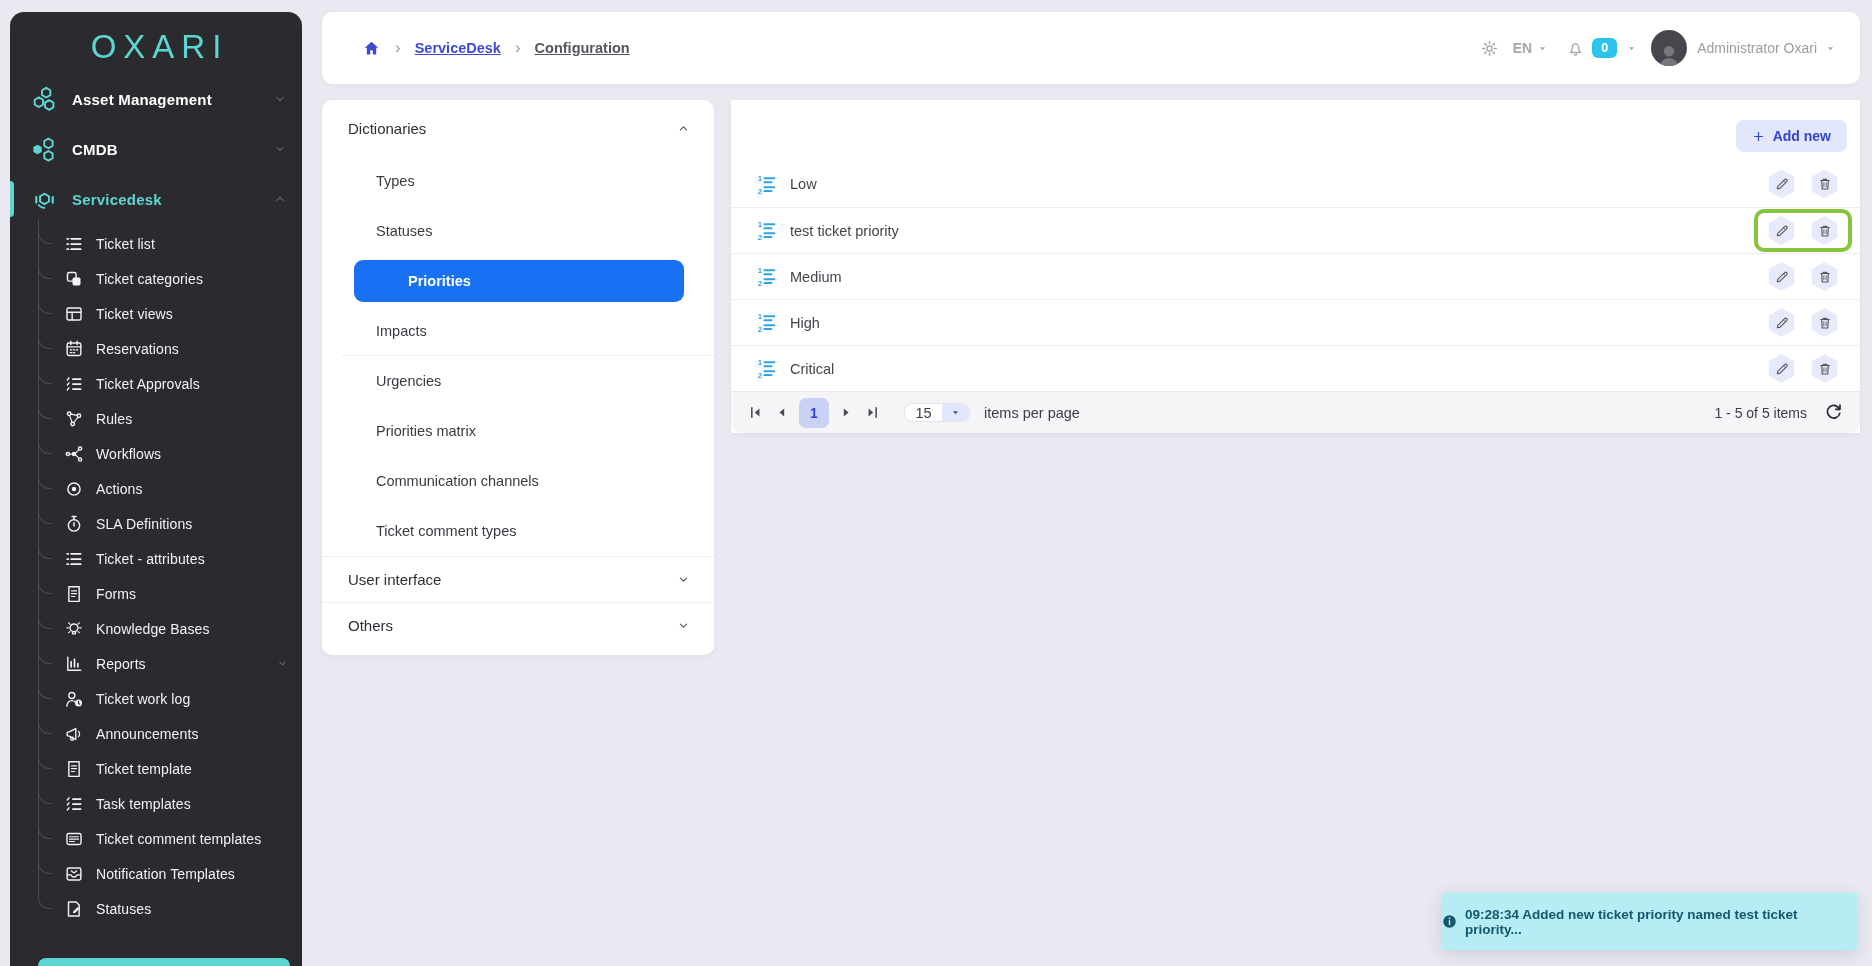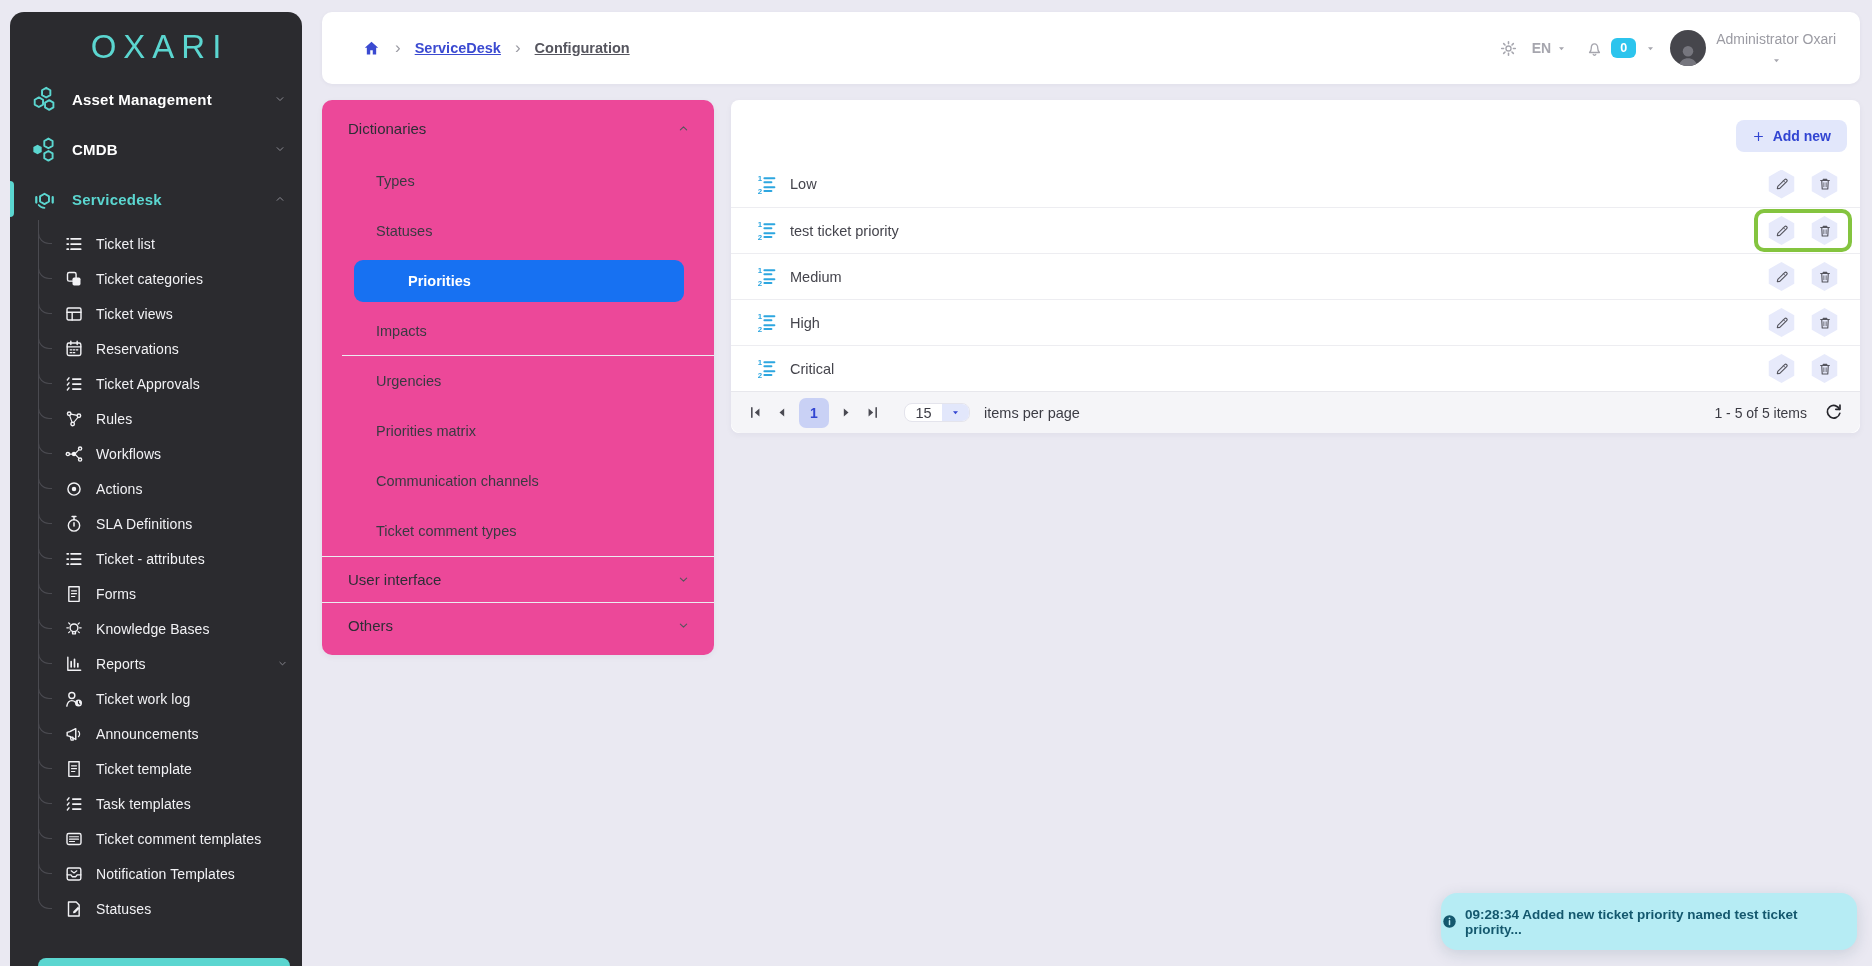--- a/index.html
+++ b/index.html
@@ -37,35 +37,35 @@
   .crumb.dark { color:#55555e; }
   .tools { margin-left:auto; display:flex; align-items:center; padding-right:24px; }
   .gear { width:19px; height:19px; color:#a6a6ae; cursor:pointer; }
   .lang { display:flex; align-items:center; gap:5px; margin-left:14px; color:#a6a6ae; font-size:14px; font-weight:600; cursor:pointer; }
   .caret { width:11px; height:11px; color:#a6a6ae; }
   .bellic { width:19px; height:19px; color:#a6a6ae; margin-left:18px; cursor:pointer; }
   .badge { min-width:25px; height:20px; background:var(--badge-cyan,#2cc4ed); color:#fff; border-radius:6px; font-size:12.5px; font-weight:700; display:flex; align-items:center; justify-content:center; margin-left:7px; padding:0 6px; }
   .ncaret { margin-left:9px; cursor:pointer; }
   .avatar { width:36px; height:36px; border-radius:50%; background:#46464c; margin-left:14px; overflow:hidden; display:flex; align-items:flex-end; justify-content:center; cursor:pointer; }
   .av { width:30px; height:30px; margin-bottom:-4px; }
-  .uname-wrap { display:flex; align-items:center; gap:8px; margin-left:10px; cursor:pointer;flex-direction:column; }
+  .uname-wrap { display:flex; align-items:center; gap:8px; margin-left:10px; cursor:pointer; }
   .uname { font-size:14px; color:#9b9ba3; }
 
   
-  .cpanel { position:absolute; left:322px; top:100px; width:392px; height:555px; background:#ec4899; border-radius:10px; box-shadow:0 2px 6px rgba(35,35,70,.05); }
+  .cpanel { position:absolute; left:322px; top:100px; width:392px; height:555px; background:#ffffff; border-radius:10px; box-shadow:0 2px 6px rgba(35,35,70,.05); }
   .csec-head { height:56px; display:flex; align-items:center; padding:0 24px 0 26px; cursor:pointer; }
   .csec-head.bordered { height:46px; border-top:1px solid #ececf1; }
   .csec-label { font-size:15px; color:#2e2e36; font-weight:500; flex:1; }
   .cchev { width:13px; height:13px; color:#55555c; }
   .ditem { height:50px; display:flex; align-items:center; padding-left:54px; font-size:14.5px; color:#3a3a42; cursor:pointer; position:relative; }
   .ditem.divider-after::after { content:''; position:absolute; left:20px; right:0; bottom:0; height:1px; background:#ececf1; }
   .ditem.active { margin:4px 30px 4px 32px; height:42px; background:var(--primary,#1771f2); border-radius:9px; color:#fff; font-weight:600; }
 
   
-  .lpanel { position:absolute; left:731px; top:100px; width:1129px; background:#fff; border-radius:8px; box-shadow:0 2px 6px rgba(35,35,70,.05); }
+  .lpanel { position:absolute; left:731px; top:100px; width:1129px; background:#fff; border-radius:0; box-shadow:0 2px 6px rgba(35,35,70,.05); }
   .ltop { height:61px; position:relative; }
   .addnew { position:absolute; right:13px; top:20px; height:32px; display:flex; align-items:center; gap:8px; padding:0 16px; background:#e2e7fb; border:none; border-radius:8px; color:#3245d2; font-size:14px; font-weight:600; font-family:inherit; cursor:pointer; }
   .plus { width:13px; height:13px; }
   .prow { height:46px; display:flex; align-items:center; padding-left:25px; }
   .prow + .prow { border-top:1px solid #ededf1; }
   .picon { width:21px; height:21px; color:var(--row-icon-blue,#2da6e0); margin-right:13px; }
   .plabel { font-size:14.5px; color:#44444c; }
   .actions { margin-left:auto; margin-right:8px; display:flex; align-items:center; gap:14px; padding:3px 9px; border:4px solid transparent; border-radius:10px; }
   .actions.highlighted { border-color:var(--highlight-green,#84c43f); }
   .hex { width:29px; height:29px; background:#e7eafb; clip-path:polygon(50% 0,94% 25%,94% 75%,50% 100%,6% 75%,6% 25%); display:flex; align-items:center; justify-content:center; cursor:pointer; }
@@ -76,21 +76,21 @@
   .psel { margin-left:14px; width:66px; height:19px; background:#fff; border:1px solid #e4e4ec; border-radius:8px; display:flex; overflow:hidden; cursor:pointer; }
   .pselval { flex:1; display:flex; align-items:center; justify-content:center; font-size:14.5px; color:#3c3c44; }
   .pselarrow { width:27px; background:#e2e7fb; display:flex; align-items:center; justify-content:center; }
   .scaret { width:11px; height:11px; color:#3245d2; }
   .pglabel { margin-left:14px; font-size:14.5px; color:#3c3c44; }
   .spacer { flex:1; }
   .pgrange { font-size:14px; color:#3c3c44; }
   .refresh { width:21px; height:21px; color:#26262c; margin-left:16px; cursor:pointer; }
 
   
-  .toast { position:absolute; left:1441px; top:893px; width:416px; height:57px; background:var(--toast-bg,#b6ecf4); border-radius:16px; display:flex; align-items:center; justify-content:center; gap:7px; box-shadow:0 4px 16px rgba(20,60,80,.15); }
+  .toast { position:absolute; left:1441px; top:893px; width:416px; height:57px; background:var(--toast-bg,#b6ecf4); border-radius:0; display:flex; align-items:center; justify-content:center; gap:7px; box-shadow:0 4px 16px rgba(20,60,80,.15); }
   .tinfo { width:17px; height:17px; color:var(--toast-text,#14586e); }
   .tmsg { font-size:13.5px; font-weight:600; color:var(--toast-text,#14586e); }
 </style>
 </head>
 <body>
 
 <div class="sidebar">
   <div class="logo">OXARI</div>
 
   <nav class="menu">

